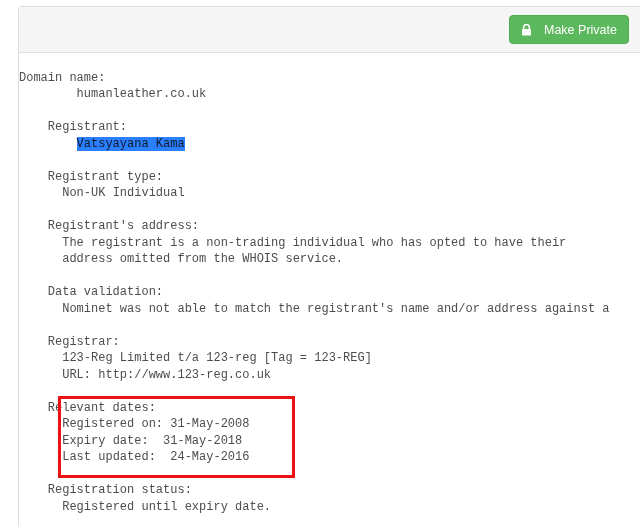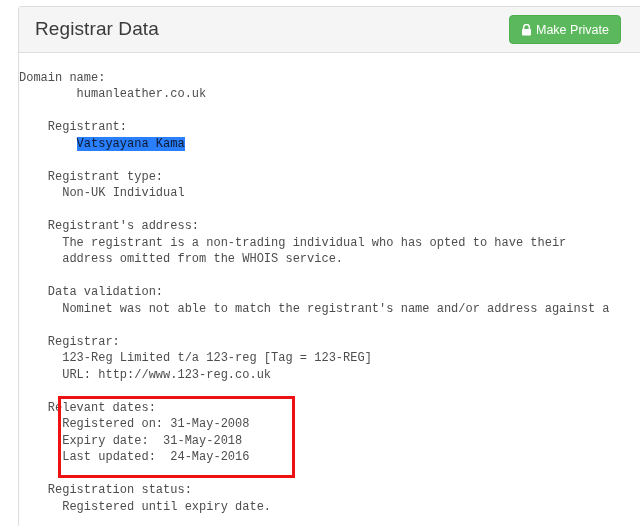--- a/index.html
+++ b/index.html
@@ -55,21 +55,21 @@
 
   
   .make-private-btn {
     position: absolute;
     left: 490px;
     top: 8px;
     height: 29px;
     padding: 0 11px;
     display: flex;
     align-items: center;
-    gap: 4px;
+    gap: 12px;
     background: #5cb85c;
     border: 1px solid #4cae4c;
     border-radius: 4px;
     color: #ffffff;
     font-size: 12.5px;
     font-family: "Liberation Sans", sans-serif;
     white-space: nowrap;
     cursor: pointer;
     box-sizing: border-box;
   }
@@ -129,21 +129,20 @@
   }
 </style>
 </head>
 <body>
 
 <div class="page">
 
   <div class="panel">
 
     <div class="panel-heading">
-      <div class="panel-title">Registrar Data</div>
 
       <div class="make-private-btn">
         <span class="lock-icon">
           <svg viewBox="0 0 11 12" width="11" height="12" aria-hidden="true">
             <path d="M2.6 5V3.4a2.9 2.9 0 0 1 5.8 0V5" fill="none" stroke="#ffffff" stroke-width="1.5"></path>
             <rect x="1" y="5" width="9" height="6.4" rx="1" fill="#ffffff"></rect>
           </svg>
         </span>
         <span>Make Private</span>
       </div>

